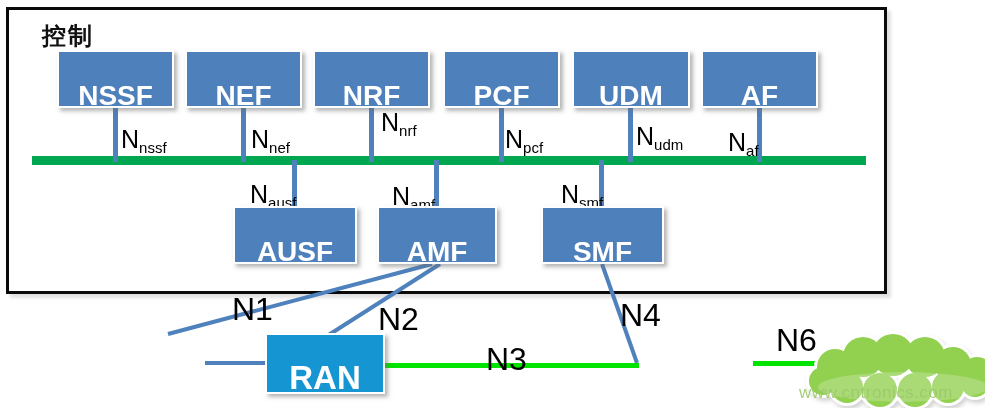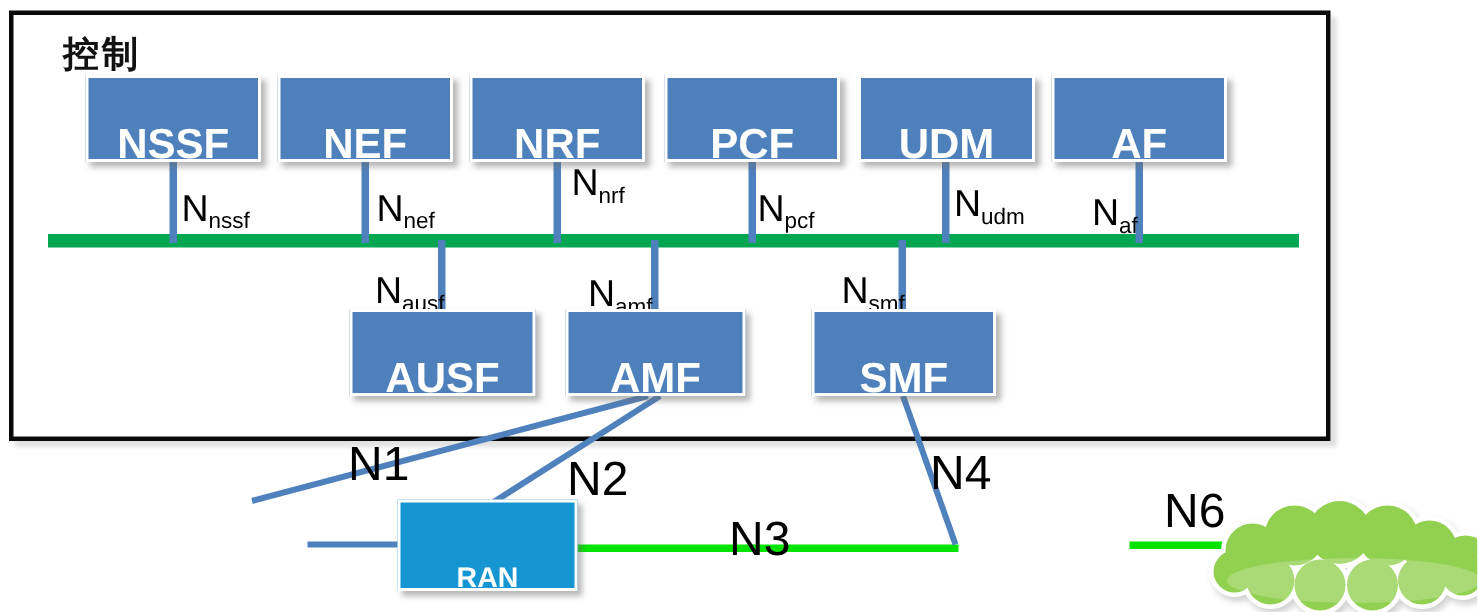--- a/index.html
+++ b/index.html
@@ -143,21 +143,21 @@
   </div>
   <div class="nf-box" style="left:541px;top:206px;width:123px;height:58px">
     <div class="lbl">SMF</div>
   </div>
 
   <div class="hline blue-line" style="left:205px;top:361px;width:62px;height:4px"></div>
   <div class="hline green-line" style="left:383px;top:363px;width:256px;height:5px"></div>
   <div class="hline green-line" style="left:753px;top:361px;width:62px;height:5px"></div>
 
   <div class="nf-box access-box" style="left:265px;top:333px;width:120px;height:61px">
-    <div class="lbl" style="font-size:19px;bottom:-5px">RAN</div>
+    <div class="lbl" style="font-size:33px;bottom:-5px">RAN</div>
   </div>
 
   <div class="refpt" style="left:232px;top:293px">N1</div>
   <div class="refpt" style="left:378px;top:303px">N2</div>
   <div class="refpt" style="left:486px;top:343px">N3</div>
   <div class="refpt" style="left:620px;top:299px">N4</div>
   <div class="refpt" style="left:776px;top:324px">N6</div>
 
   <svg class="cloud-svg" viewBox="0 0 200 83">
     <g stroke="#ffffff" stroke-width="6" fill="#92d050">
@@ -184,14 +184,15 @@
       <circle cx="38" cy="56" r="14"></circle>
         <circle cx="62" cy="62" r="16"></circle>
       <circle cx="95" cy="65" r="17"></circle>
         <circle cx="130" cy="65" r="17"></circle>
       <circle cx="163" cy="62" r="16"></circle>
         <circle cx="190" cy="58" r="14"></circle>
     </g>
     <ellipse cx="118" cy="62" rx="85" ry="15" fill="rgba(255,255,255,0.22)"></ellipse>
   </svg>
 
+  <div class="watermark">www.cntronics.com</div>
 
 </div>
 
 </body></html>

